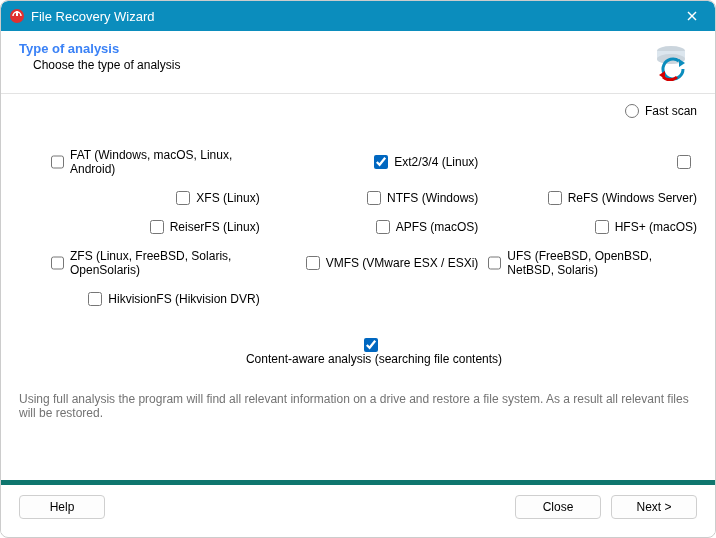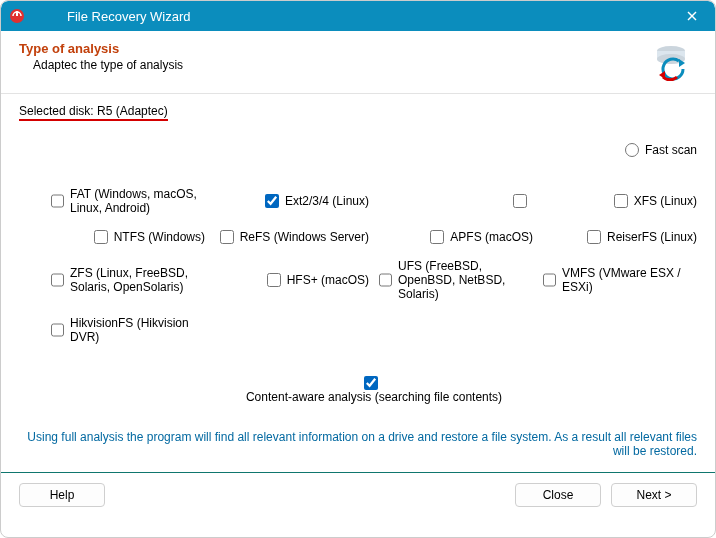--- a/index.html
+++ b/index.html
@@ -17,21 +17,20 @@
     position: relative;
   }
   .titlebar {
     background: #0b8dbd;
     color: #fff;
     height: 30px;
     display: flex;
     align-items: center;
     padding: 8px 8px;
     border-radius: 7px 7px 0 0;
-    gap: 36px;
   }
   .titlebar .app-icon {
     width: 16px; height: 16px;
     margin-right: 6px;
     display: inline-flex;
     align-items: center;
     justify-content: center;
   }
   .titlebar .title {
     font-size: 13px;
@@ -46,21 +45,21 @@
   .header {
     padding: 10px 18px 6px 18px;
     display: flex;
     align-items: flex-start;
   }
   .header .text { flex: 1; }
   .header h2 {
     margin: 0 0 2px 0;
     font-size: 13px;
     font-weight: 700;
-    color: #c2410c;
+    color: #3b82f6;
   }
   .header .sub {
     font-size: 12px;
     color: #000;
     margin-left: 14px;
   }
   .header .wizard-icon {
     width: 40px; height: 40px;
     margin-right: 6px;
   }
@@ -95,42 +94,41 @@
     margin: 0 6px 0 0;
     accent-color: #0067c0;
   }
   .check-row input[type="checkbox"] {
     width: 14px; height: 14px;
     margin: 0 6px 0 0;
     accent-color: #0067c0;
   }
   .fs-grid {
     display: grid;
-    grid-template-columns: 1fr 1fr 1fr 1fr;
+    grid-template-columns: 1fr 1fr 1fr;
     column-gap: 10px;
     row-gap: 9px;
     margin: 10px 0 0 32px;
   }
   .extra-opt {
     margin: 26px 0 0 32px;
     flex-direction: column;
   }
   .desc {
     margin: 26px 18px 0 18px;
     font-size: 12px;
-    color: #0369a1;
-    text-align: right;
+    color: #737373;
   }
   .footer {
     position: absolute;
-    bottom: 16px; left: 0; right: 0;
+    bottom: 4px; left: 0; right: 0;
     padding: 10px 18px 14px 18px;
     display: flex;
     align-items: center;
-    border-top: 1px solid #0f766e;
+    border-top: 5px solid #0f766e;
     background:#fff;
   }
   .footer .spacer { flex: 1; }
   .btn {
     min-width: 86px;
     height: 24px;
     border: 1px solid #cfcfcf;
     border-radius: 4px;
     background: #fdfdfd;
     font-size: 12px;
@@ -156,41 +154,38 @@
     <svg viewBox="0 0 10 10" width="10" height="10">
       <line x1="1" y1="1" x2="9" y2="9" stroke="#fff" stroke-width="1.4"></line>
       <line x1="9" y1="1" x2="1" y2="9" stroke="#fff" stroke-width="1.4"></line>
     </svg>
   </span>
 </div>
 
 <div class="header">
   <div class="text">
     <h2>Type of analysis</h2>
-    <div class="sub">Adaptec the type of analysis</div>
+    <div class="sub">Choose the type of analysis</div>
   </div>
   <div class="wizard-icon">
     <svg viewBox="0 0 40 40" width="40" height="40">
       <ellipse cx="20" cy="10" rx="14" ry="5" fill="#cbd5dd"></ellipse>
       <path d="M6 10v8c0 2.8 6.3 5 14 5s14-2.2 14-5v-8" fill="#dce6ee"></path>
       <ellipse cx="20" cy="18" rx="14" ry="5" fill="#cbd5dd"></ellipse>
       <path d="M28 20a10 10 0 1 0 4 8" fill="none" stroke="#0b8dbd" stroke-width="3"></path>
       <polygon points="34,22 28,18 28,26" fill="#0b8dbd"></polygon>
       <path d="M12 36a10 10 0 0 0 14 0" fill="none" stroke="#d40000" stroke-width="3"></path>
       <polygon points="8,34 14,30 14,38" fill="#d40000"></polygon>
     </svg>
   </div>
 </div>
 <hr class="divider">
 
 <div class="content">
 
-  <div class="selected-disk-wrap">
-    <span class="selected-disk">Selected disk: R5 (Adaptec)</span>
-  </div>
 
   <label class="radio-row">
     <input type="radio" name="scanmode" style="">
     <span>Fast scan</span>
   </label>
 
   <div style="height:14px"></div>
 
 
   <div class="fs-grid" id="fs-grid">
@@ -212,41 +207,41 @@
       <label class="check-row">
         <input type="checkbox" style="">
         <span>NTFS (Windows)</span>
       </label>
       <label class="check-row">
         <input type="checkbox" style="">
         <span>ReFS (Windows Server)</span>
       </label>
       <label class="check-row">
         <input type="checkbox" style="">
+        <span>ReiserFS (Linux)</span>
+      </label>
+      <label class="check-row">
+        <input type="checkbox" style="">
         <span>APFS (macOS)</span>
       </label>
       <label class="check-row">
         <input type="checkbox" style="">
-        <span>ReiserFS (Linux)</span>
+        <span>HFS+ (macOS)</span>
       </label>
       <label class="check-row">
         <input type="checkbox" style="">
         <span>ZFS (Linux, FreeBSD, Solaris, OpenSolaris)</span>
       </label>
       <label class="check-row">
         <input type="checkbox" style="">
-        <span>HFS+ (macOS)</span>
+        <span>VMFS (VMware ESX / ESXi)</span>
       </label>
       <label class="check-row">
         <input type="checkbox" style="">
         <span>UFS (FreeBSD, OpenBSD, NetBSD, Solaris)</span>
-      </label>
-      <label class="check-row">
-        <input type="checkbox" style="">
-        <span>VMFS (VMware ESX / ESXi)</span>
       </label>
       <label class="check-row">
         <input type="checkbox" style="">
         <span>HikvisionFS (Hikvision DVR)</span>
       </label>
     </div>
 
   <label class="check-row extra-opt">
     <input type="checkbox" checked="" style="">
     <span>Content-aware analysis (searching file contents)</span>

